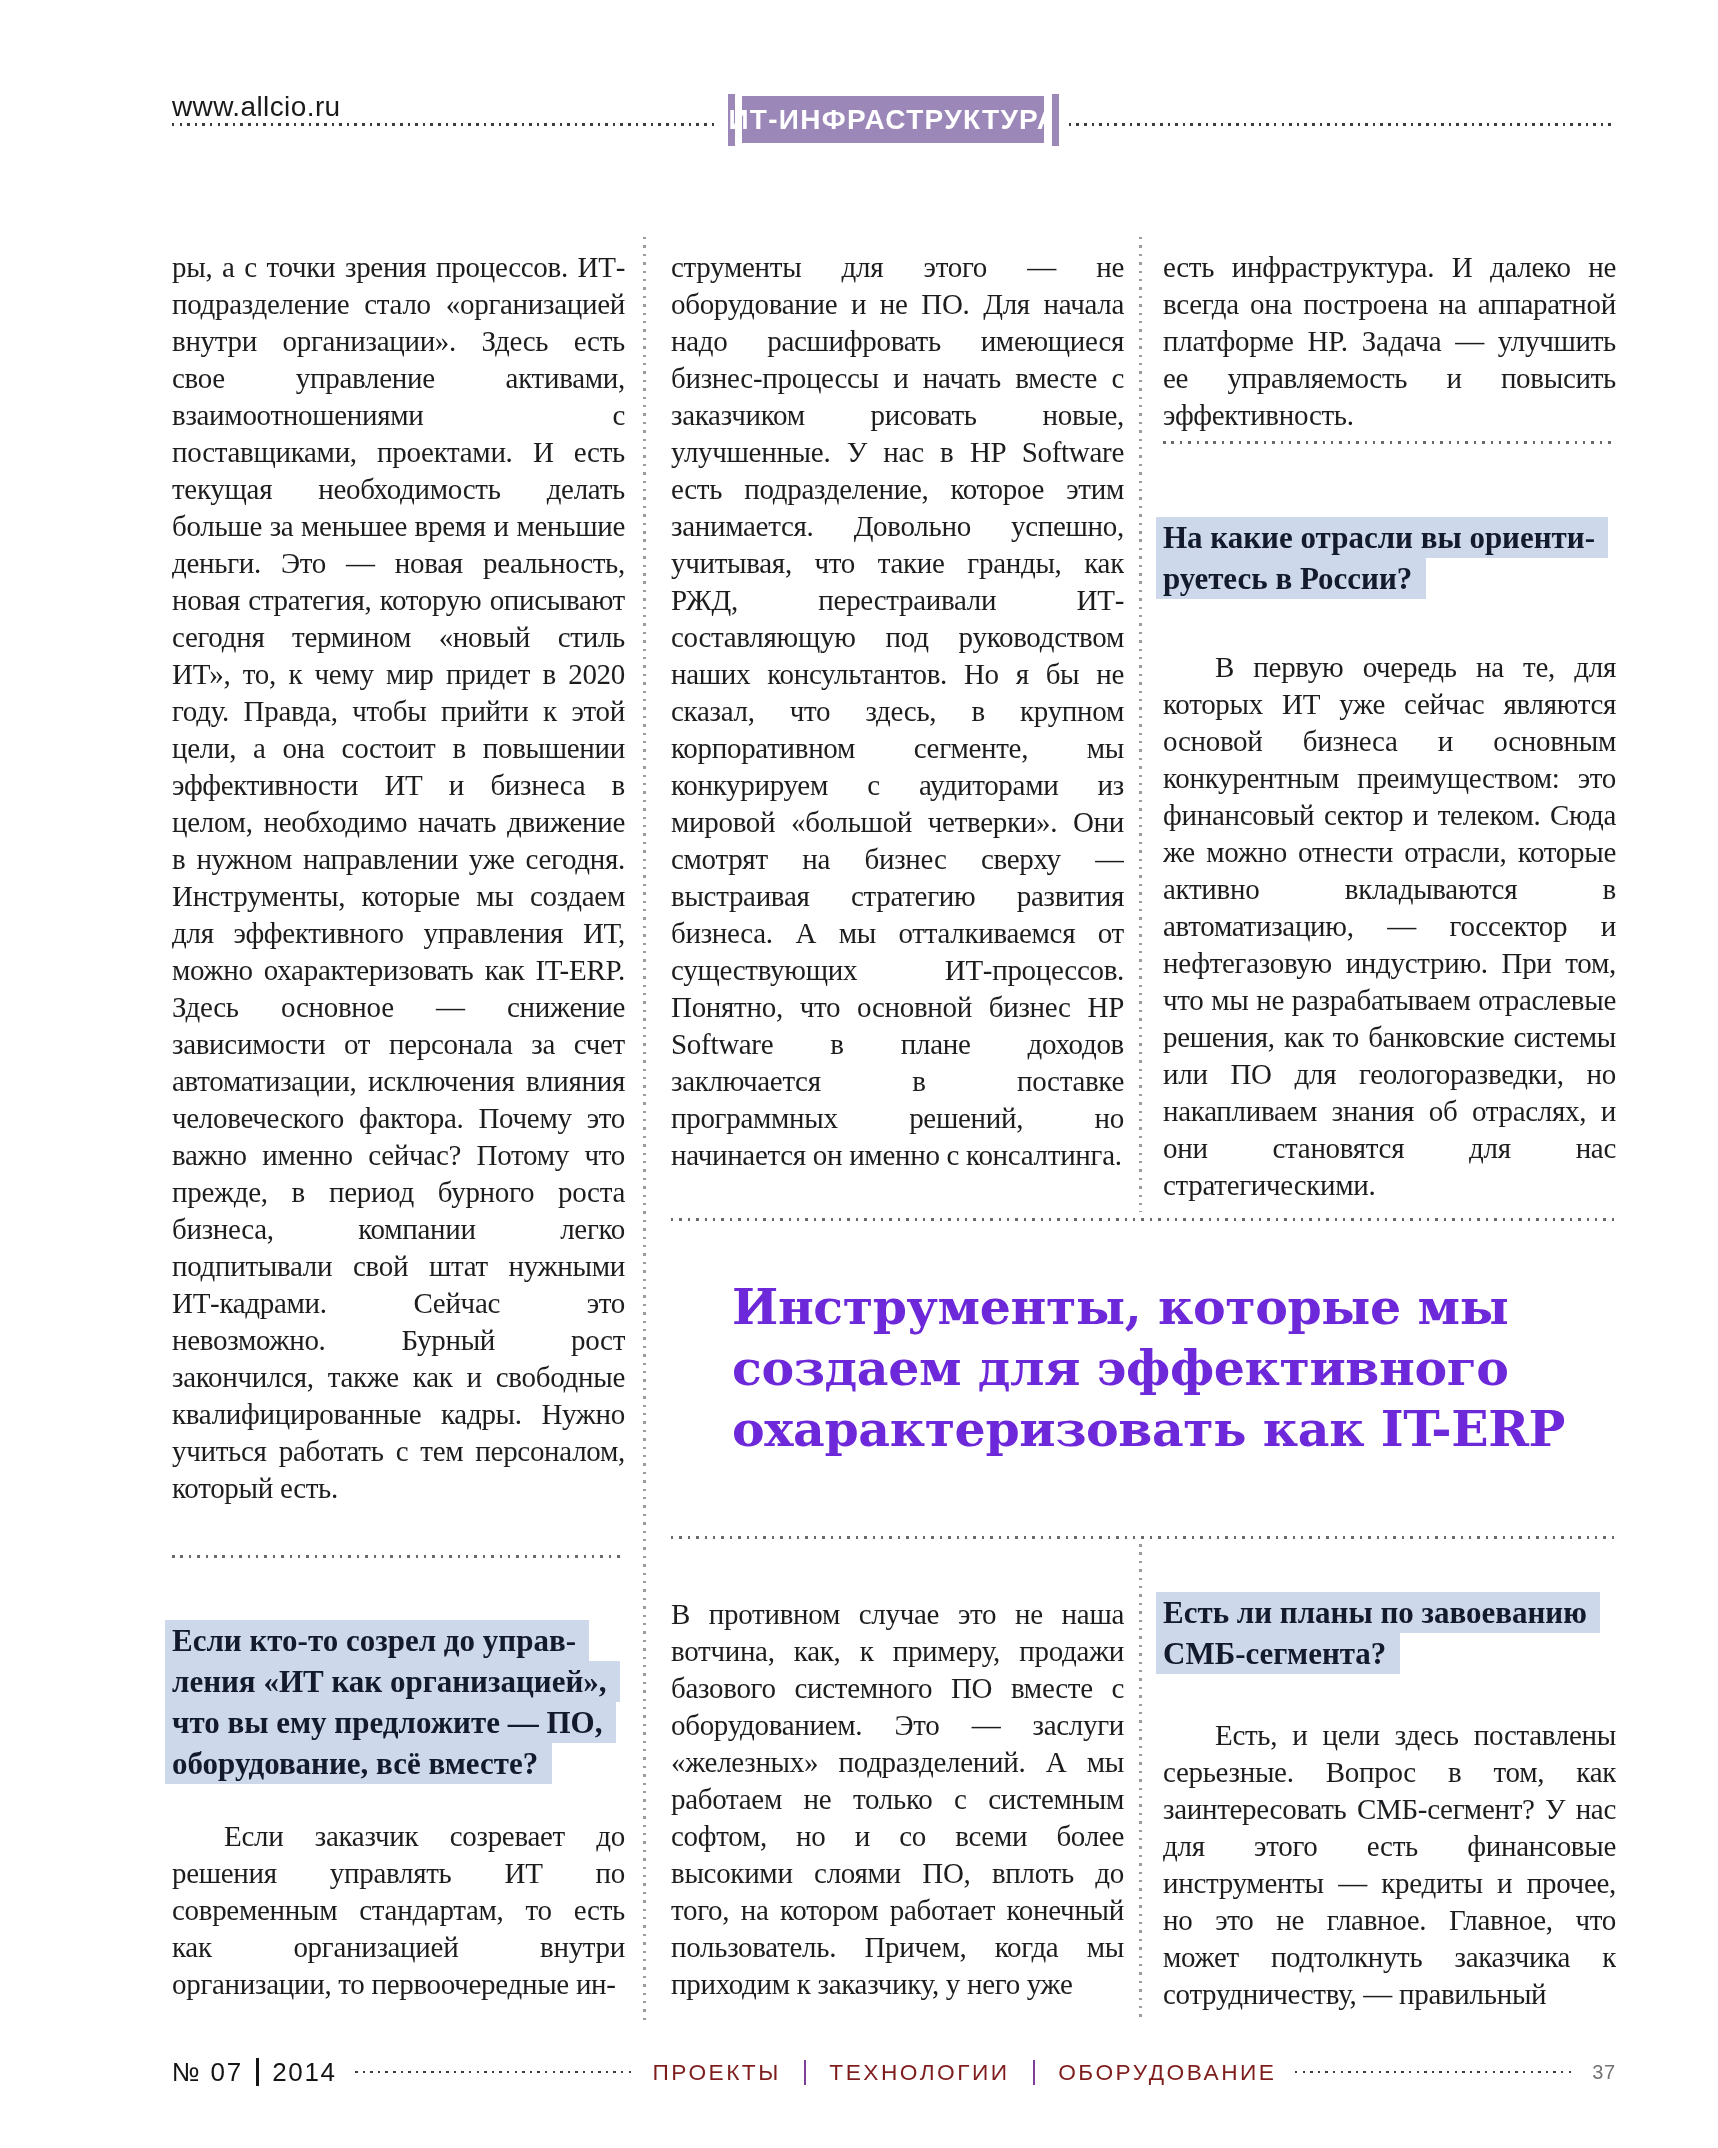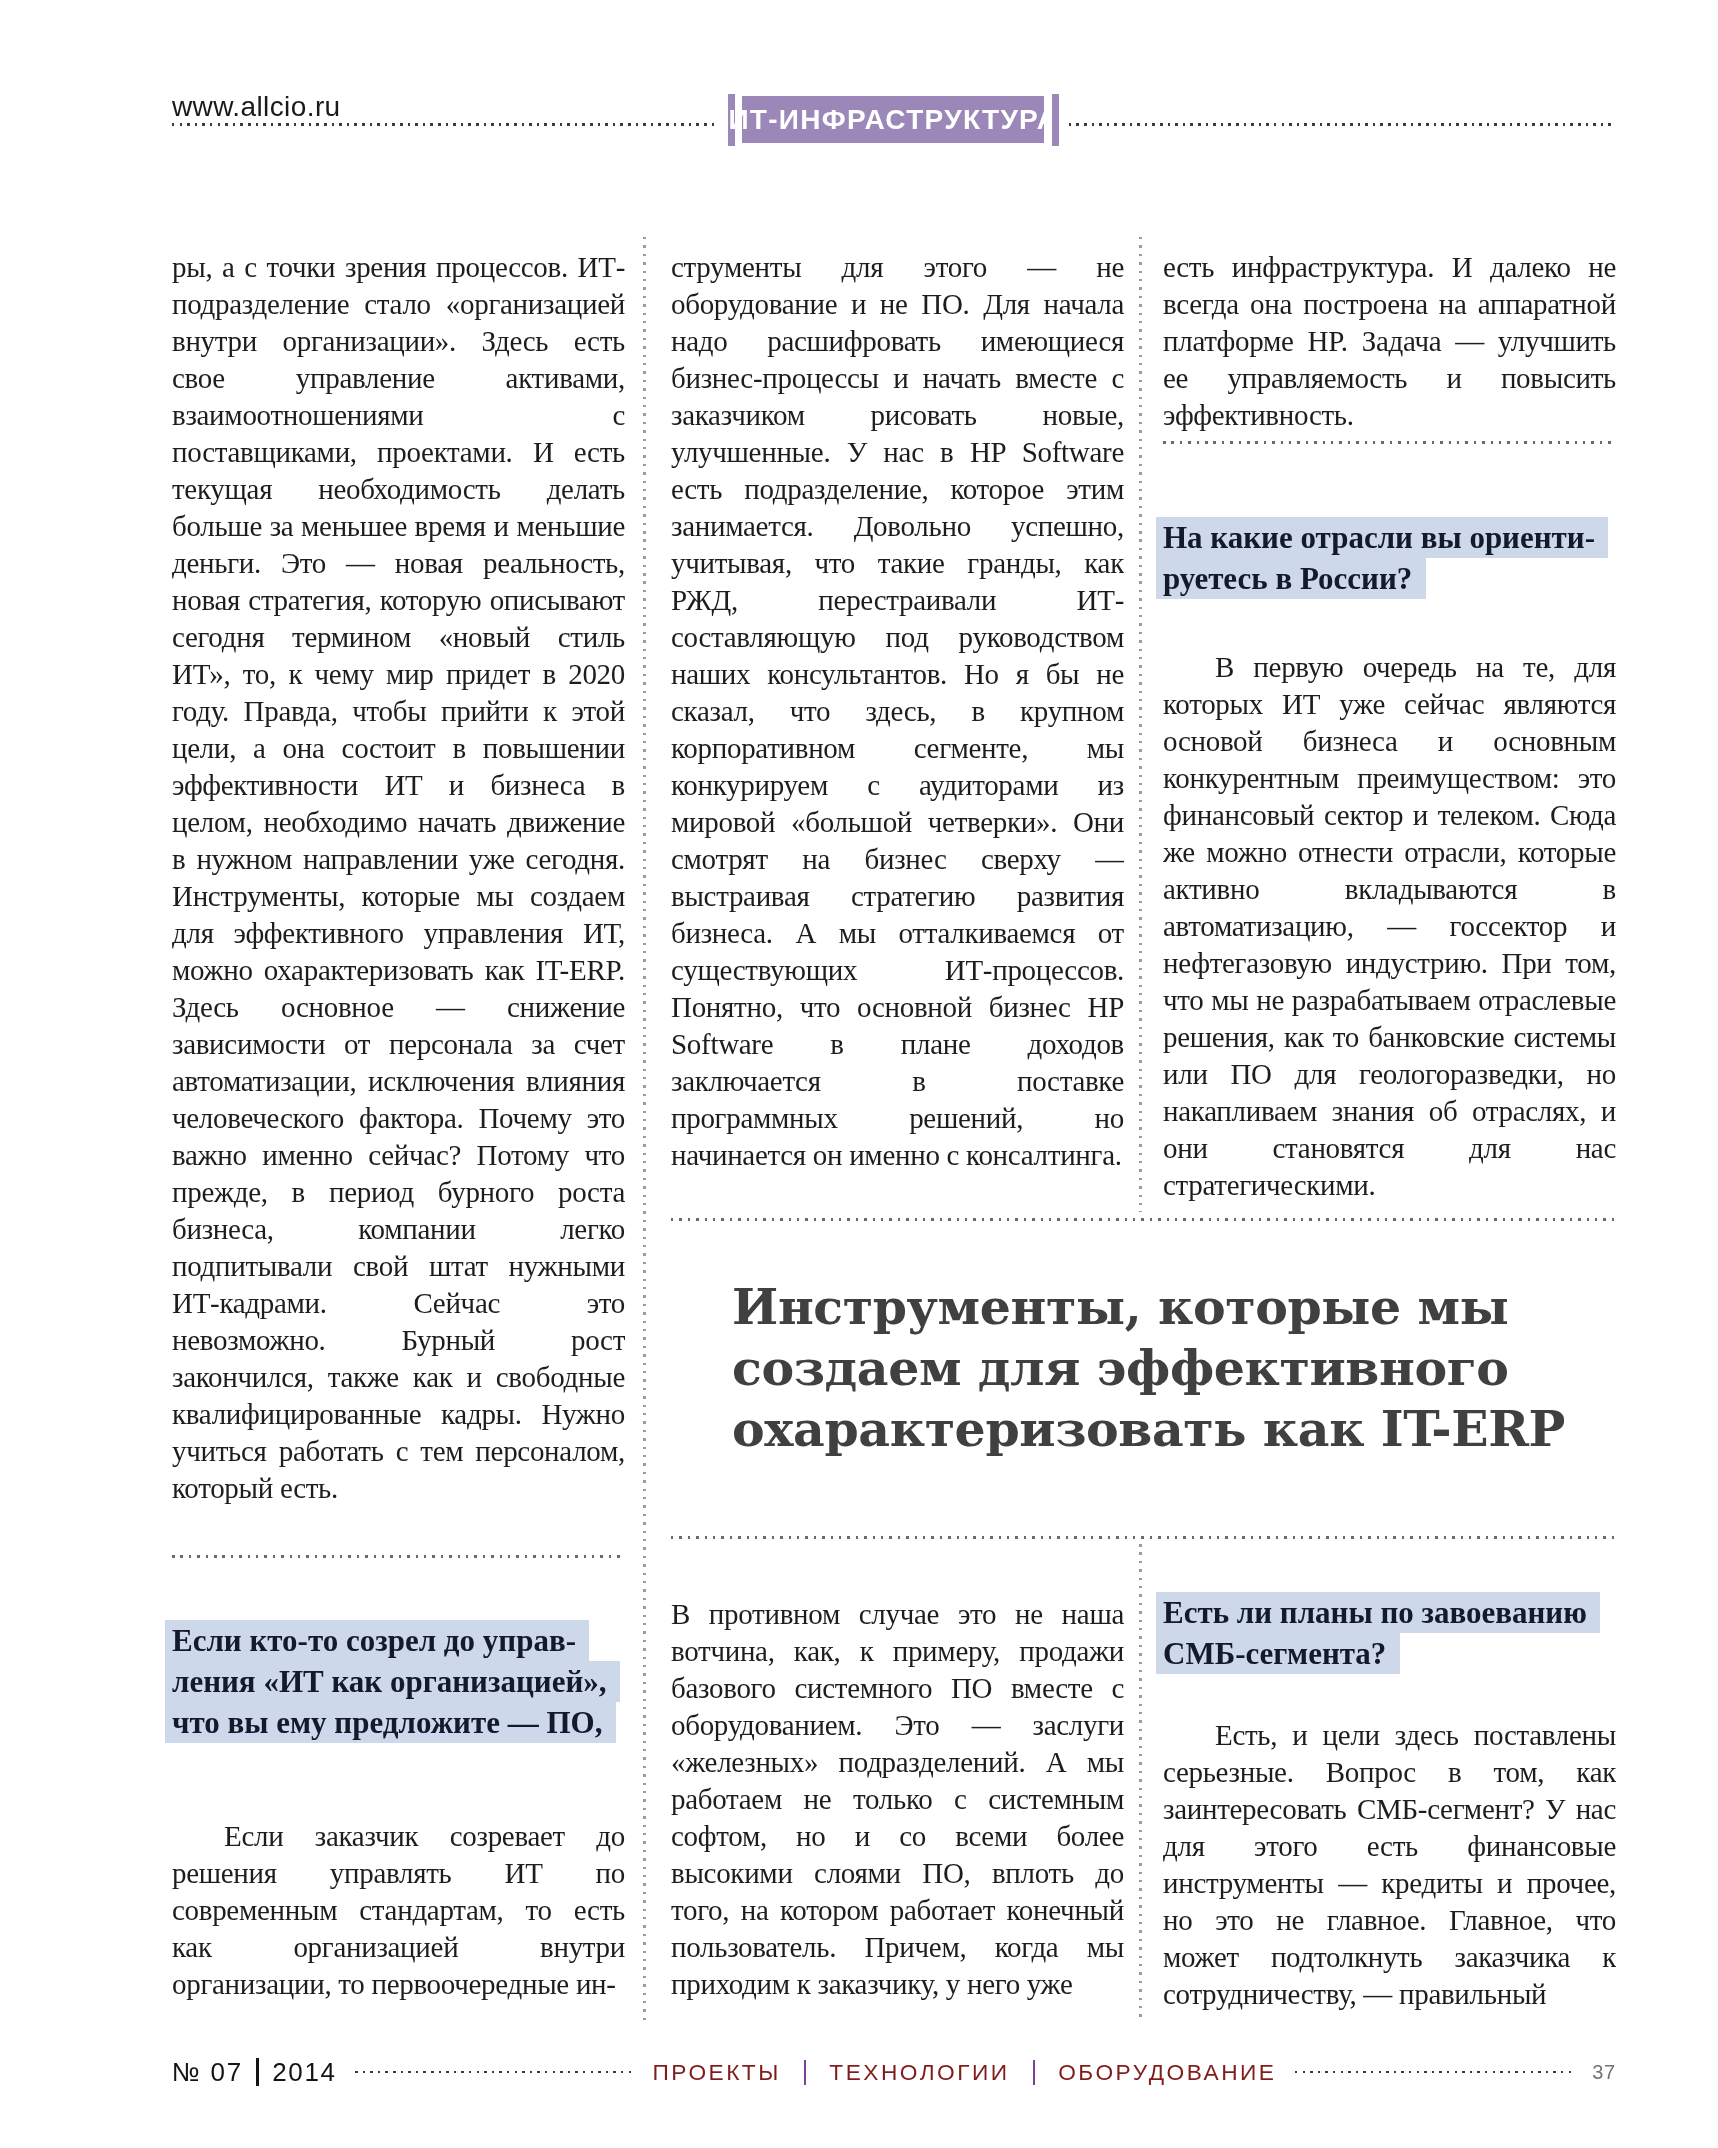--- a/index.html
+++ b/index.html
@@ -56,21 +56,21 @@
     width:2.5px;
     background-image:repeating-linear-gradient(to bottom,#9b9b9b 0 2.5px,transparent 2.5px 8.4px);
   }
 
   
   .quote-rule{left:671px;width:945px;height:2.5px;
     background-image:repeating-linear-gradient(to right,#6a6a6a 0 2.5px,transparent 2.5px 8.4px);}
   .pull-quote{
     left:732px;top:1277px;width:856px;
     font-family:"DejaVu Serif", serif;font-weight:bold;
-    font-size:49px;line-height:61px;color:#404040;letter-spacing:-0.4px;
+    font-size:49px;line-height:61px;color:#6d28d9;letter-spacing:-0.4px;
   }
   .pq-line{display:block;white-space:nowrap;}
 
   
   .footer{
     left:172px;top:2052px;width:1444px;height:40px;
     display:flex;align-items:center;gap:18.5px;
     font-family:"Liberation Sans",sans-serif;
   }
   .issue-group{display:flex;align-items:center;gap:13.4px;
@@ -97,20 +97,21 @@
 <div class="abs v-div" style="left:643px;top:237px;height:1783px;"></div>
 <div class="abs v-div" style="left:1139px;top:237px;height:975px;"></div>
 <div class="abs v-div" style="left:1139px;top:1544px;height:478px;"></div>
 
 <div class="abs body-par" style="left:172px;top:249px;height:1296px;">ры, а с точки зрения процессов. ИТ-подразделение стало «организацией внутри организации». Здесь есть свое управление активами, взаимоотношениями с поставщиками, проектами. И есть текущая необходимость делать больше за меньшее время и меньшие деньги. Это — новая реальность, новая стратегия, которую описывают сегодня термином «новый стиль ИТ», то, к чему мир придет в 2020 году. Правда, чтобы прийти к этой цели, а она состоит в повышении эффективности ИТ и бизнеса в целом, необходимо начать движение в нужном направлении уже сегодня. Инструменты, которые мы создаем для эффективного управления ИТ, можно охарактеризовать как IT-ERP. Здесь основное — снижение зависимости от персонала за счет автоматизации, исключения влияния человеческого фактора. Почему это важно именно сейчас? Потому что прежде, в период бурного роста бизнеса, компании легко подпитывали свой штат нужными ИТ-кадрами. Сейчас это невозможно. Бурный рост закончился, также как и свободные квалифицированные кадры. Нужно учиться работать с тем персоналом, который есть.</div>
 <div class="abs sec-rule" style="left:172px;top:1555px;"></div>
 <div class="abs question" style="left:172px;top:1620px;">
   <span class="q-line">Если кто-то созрел до управ-</span>
   <span class="q-line">ления «ИТ как организацией»,</span>
   <span class="q-line">что вы ему предложите — ПО,</span>
+  <span class="q-line">оборудование, всё вместе?</span>
 </div>
 <div class="abs body-par indent" style="left:172px;top:1818px;height:222px;">Если заказчик созревает до решения управлять ИТ по современным стандартам, то есть как организацией внутри организации, то первоочередные ин-</div>
 
 <div class="abs body-par" style="left:671px;top:249px;height:960px;">струменты для этого — не оборудование и не ПО. Для начала надо расшифровать имеющиеся бизнес-процессы и начать вместе с заказчиком рисовать новые, улучшенные. У нас в HP Software есть подразделение, которое этим занимается. Довольно успешно, учитывая, что такие гранды, как РЖД, перестраивали ИТ-составляющую под руководством наших консультантов. Но я бы не сказал, что здесь, в крупном корпоративном сегменте, мы конкурируем с аудиторами из мировой «большой четверки». Они смотрят на бизнес сверху — выстраивая стратегию развития бизнеса. А мы отталкиваемся от существующих ИТ-процессов. Понятно, что основной бизнес HP Software в плане доходов заключается в поставке программных решений, но начинается он именно с консалтинга.</div>
 <div class="abs body-par" style="left:671px;top:1596px;height:443px;">В противном случае это не наша вотчина, как, к примеру, продажи базового системного ПО вместе с оборудованием. Это — заслуги «железных» подразделений. А мы работаем не только с системным софтом, но и со всеми более высокими слоями ПО, вплоть до того, на котором работает конечный пользователь. Причем, когда мы приходим к заказчику, у него уже</div>
 
 <div class="abs body-par" style="left:1163px;top:249px;height:185px;">есть инфраструктура. И далеко не всегда она построена на аппаратной платформе HP. Задача — улучшить ее управляемость и повысить эффективность.</div>
 <div class="abs sec-rule" style="left:1163px;top:441px;"></div>
 <div class="abs question" style="left:1163px;top:517px;">
   <span class="q-line">На какие отрасли вы ориенти-</span>

